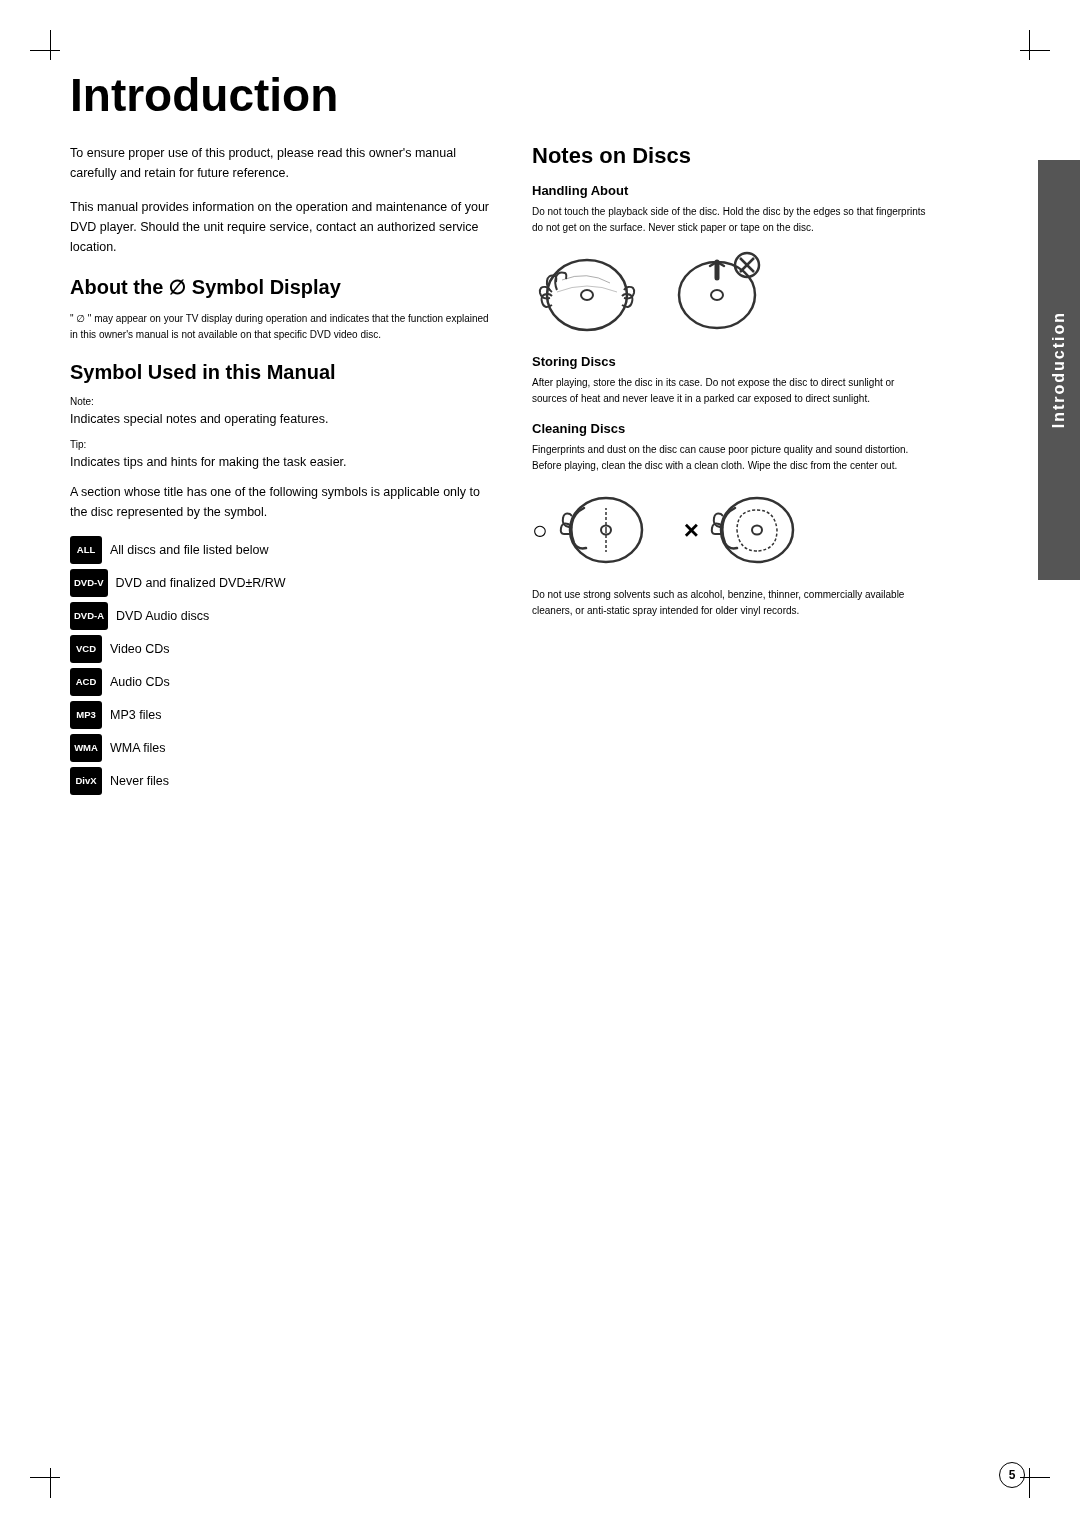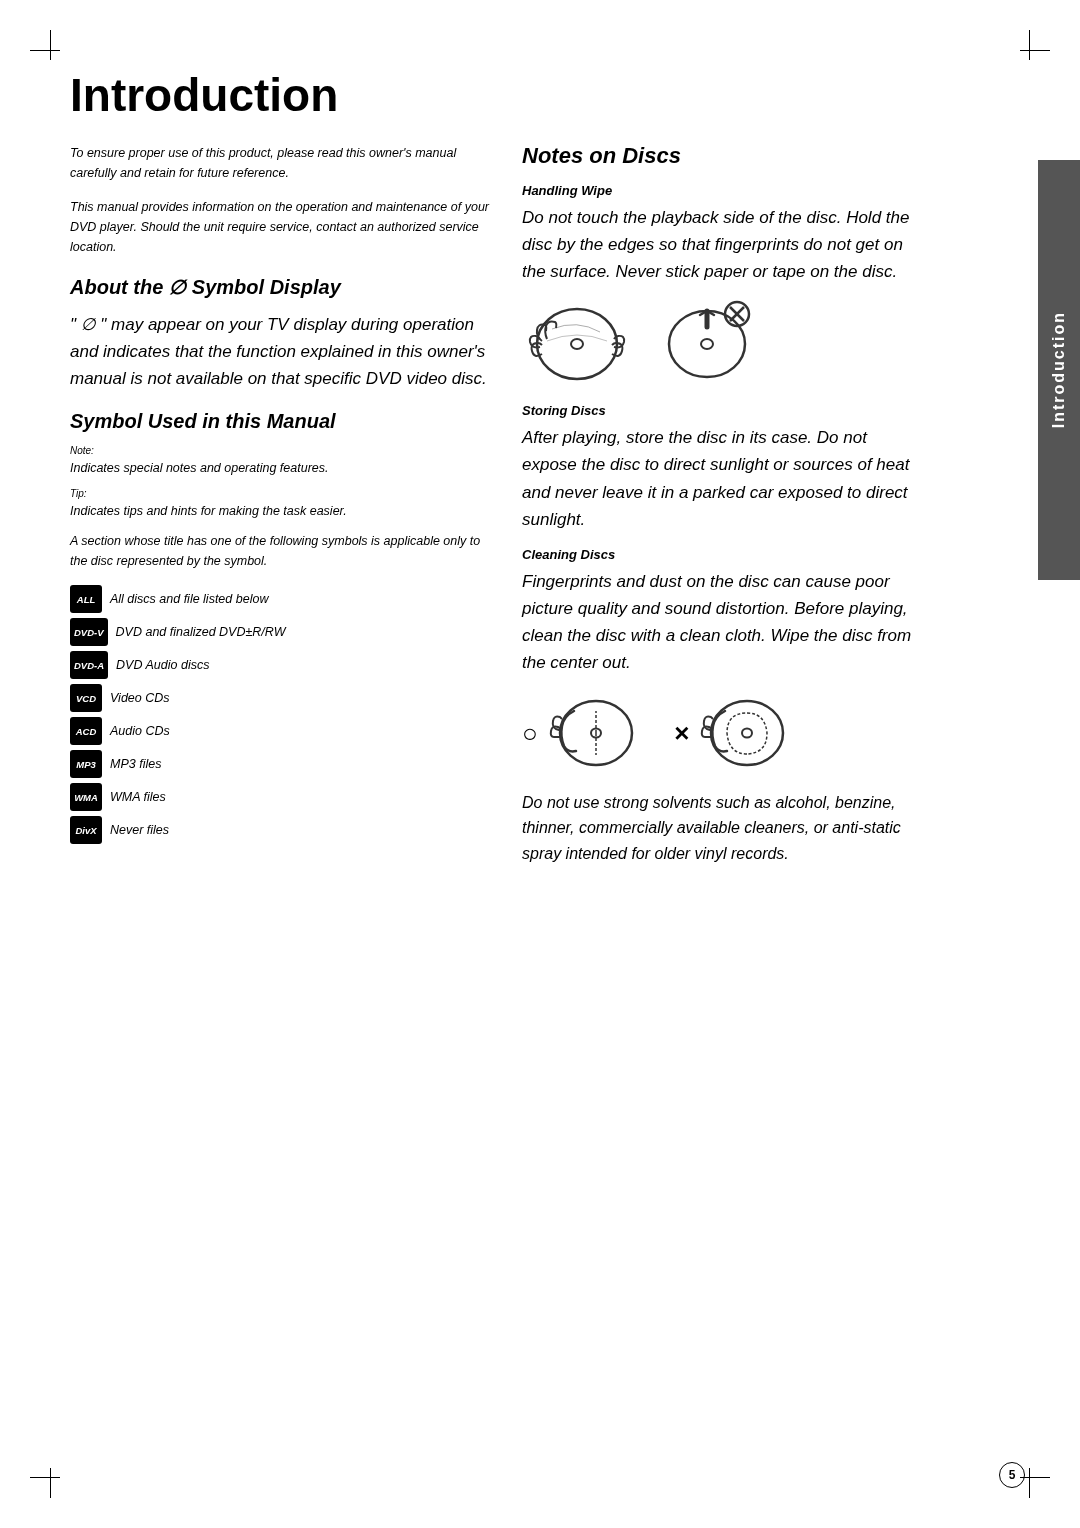--- a/index.html
+++ b/index.html
@@ -77,23 +77,22 @@
       display: flex;
       align-items: center;
       justify-content: center;
       font-size: 12px;
       font-weight: bold;
     }
 
     
     .content-area {
       display: flex;
-      gap: 32px;
+      gap: 42px;
       margin-top: 20px;
-      font-style: italic;
     }
 
     .left-column {
       flex: 1;
       max-width: 420px;
     }
 
     .right-column {
       flex: 1;
       max-width: 400px;
@@ -115,21 +114,21 @@
     }
 
     .section-title {
       font-size: 20px;
       font-weight: bold;
       margin-bottom: 12px;
       margin-top: 18px;
     }
 
     .section-text {
-      font-size: 17px;
+      font-size: 10px;
       line-height: 1.6;
       margin-bottom: 10px;
     }
 
     .sub-section-title {
       font-size: 13px;
       font-weight: bold;
       margin-bottom: 6px;
       margin-top: 14px;
     }
@@ -196,21 +195,21 @@
     }
 
     .cleaning-row {
       display: flex;
       gap: 30px;
       margin: 14px 0;
       align-items: center;
     }
 
     .solvents-text {
-      font-size: 16px;
+      font-size: 10px;
       line-height: 1.6;
       margin-top: 14px;
     }
   </style>
 </head>
 <body>
 
 <div class="page-container">
 
   <div class="corner-mark corner-tl-v"></div>
@@ -288,21 +287,21 @@
           <span>Never files</span>
         </li>
       </ul>
 
     </div>
 
     <div class="right-column">
 
       <h2 class="notes-title">Notes on Discs</h2>
 
-      <p class="sub-section-title">Handling Wipe</p>
+      <p class="sub-section-title">Handling About</p>
       <p class="section-text">Do not touch the playback side of the disc. Hold the disc by the edges so that fingerprints do not get on the surface. Never stick paper or tape on the disc.</p>
 
       <div class="disc-images-row">
 
         <svg width="110" height="90" viewBox="0 0 110 90">
 
           <ellipse cx="55" cy="45" rx="40" ry="35" fill="none" stroke="#333" stroke-width="2.5"></ellipse>
           <ellipse cx="55" cy="45" rx="6" ry="5" fill="none" stroke="#333" stroke-width="2"></ellipse>
 
           <path d="M 20 55 Q 12 60 10 52 Q 8 44 16 44 Q 18 44 20 46" fill="none" stroke="#333" stroke-width="2"></path>

